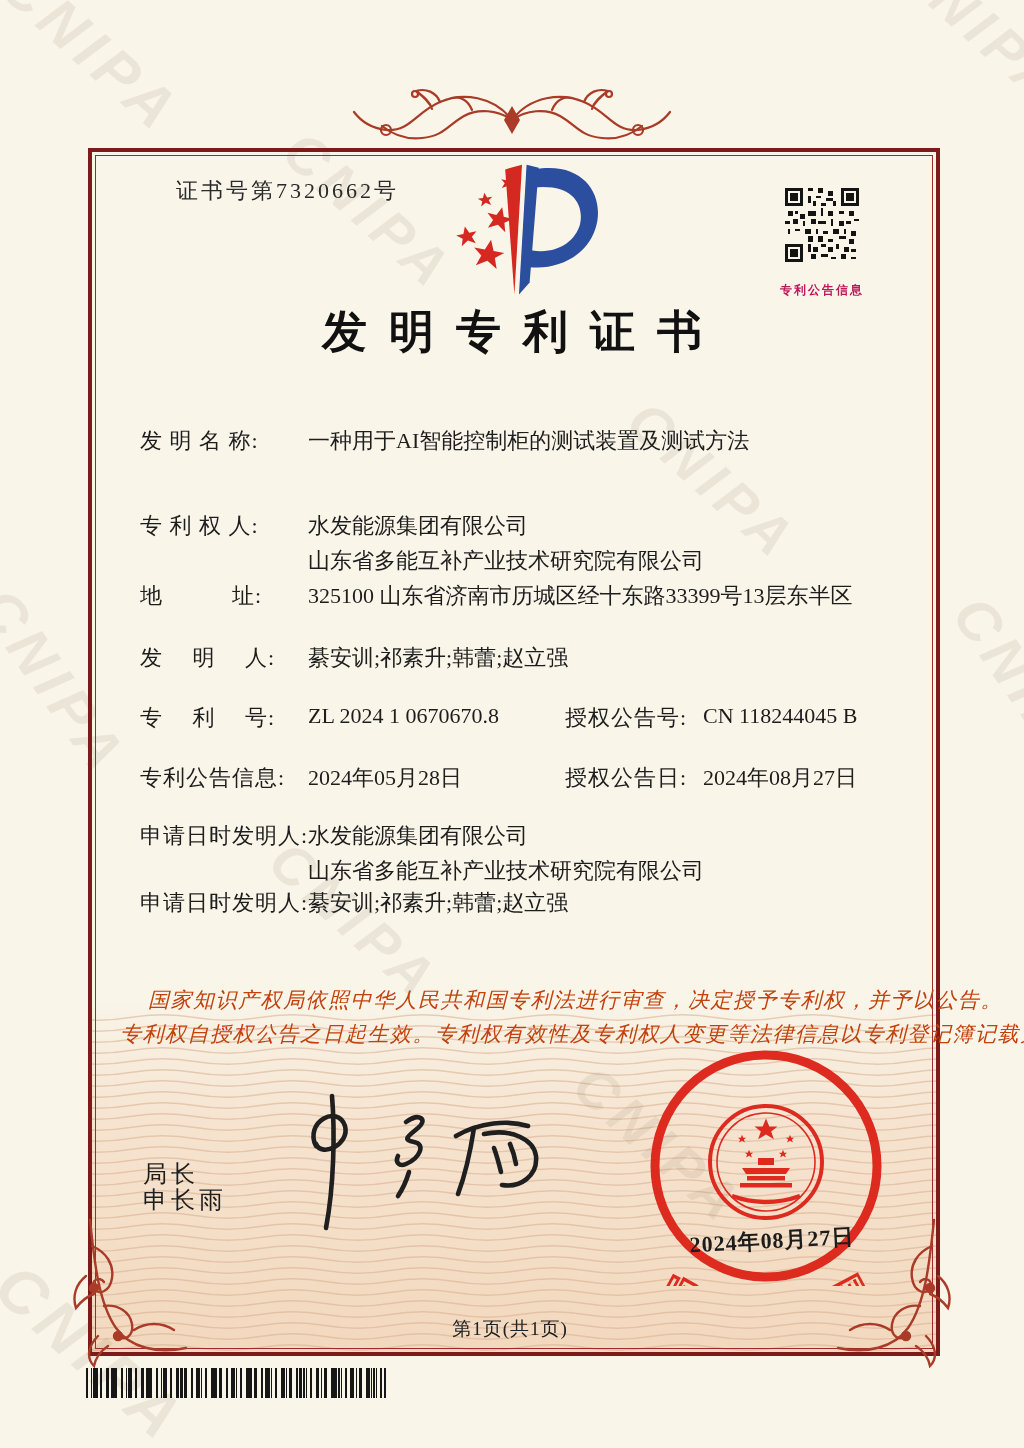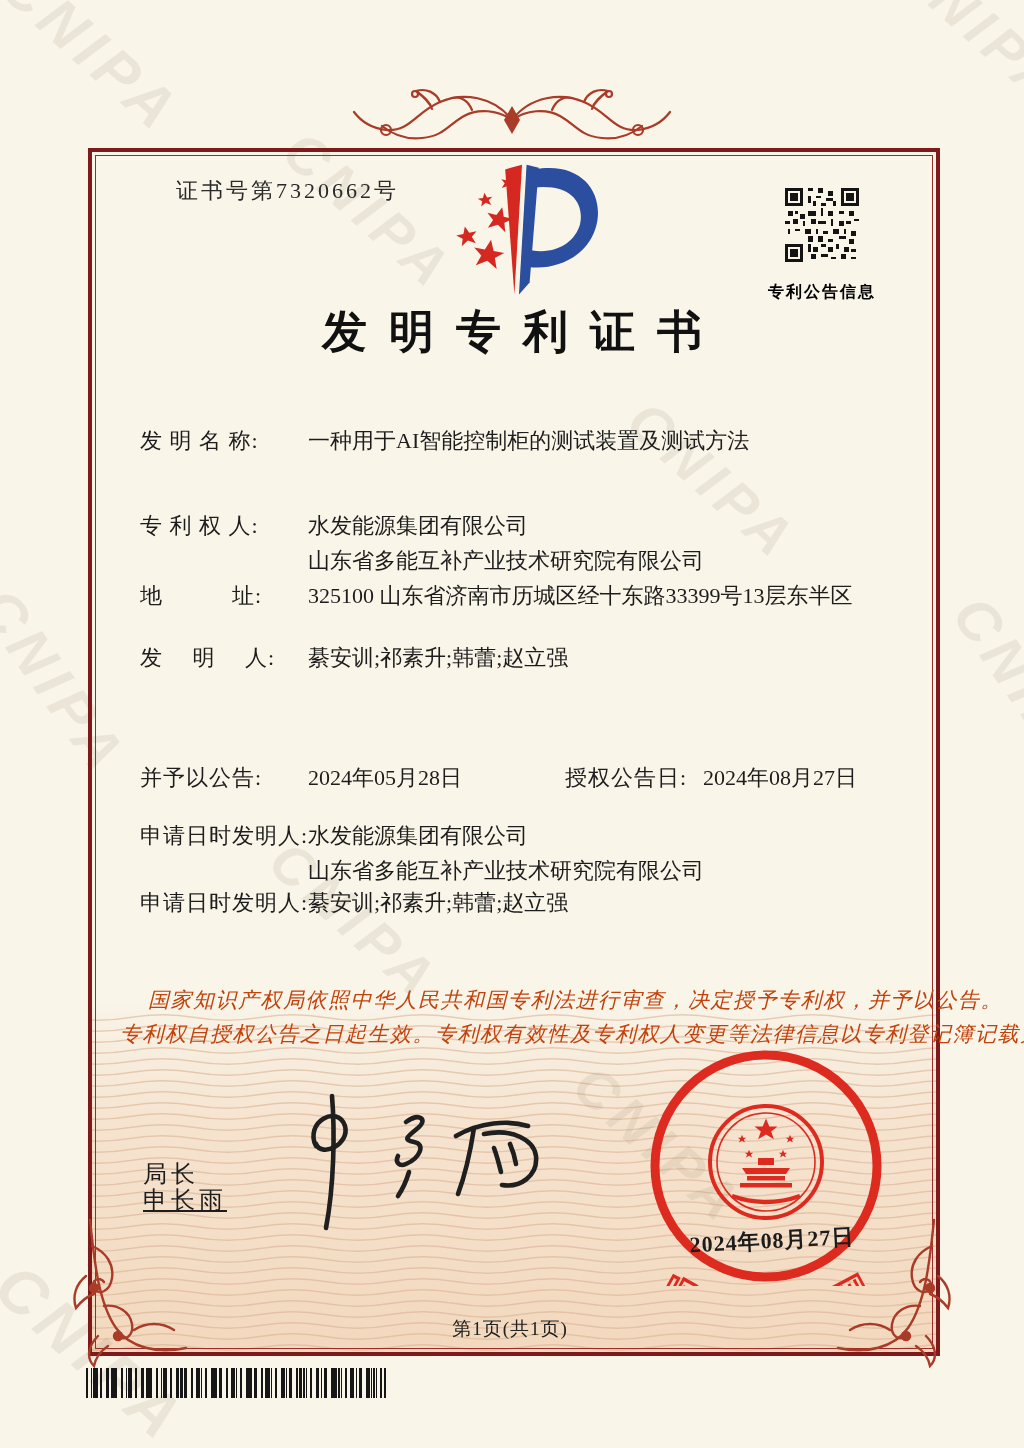--- a/index.html
+++ b/index.html
@@ -12,36 +12,36 @@
   .wm { position:absolute; font-family:"Liberation Sans","DejaVu Sans",sans-serif; font-weight:700; font-style:italic; color:#8a7c5e; opacity:.12; letter-spacing:7px; white-space:nowrap; pointer-events:none; }
 
   
   .frame { position:absolute; left:88px; top:148px; width:852px; height:1208px; border:4px solid #7e1a1a; }
   .frame-inner { position:absolute; inset:3px; border:1.5px solid #9e2b2b; }
 
   
   .cert-no { position:absolute; left:137px; top:176px; font-size:22px; letter-spacing:3px; color:#2a2a2a;margin-left:39px; }
   .logo { position:absolute; left:438px; top:162px; width:168px; height:140px; }
   .qr { position:absolute; left:785px; top:188px; width:74px; height:74px; }
-  .qr-caption { position:absolute; left:752px; top:282px; width:140px; text-align:center; font-size:16px; font-weight:700; color:#000000; letter-spacing:2px; }
+  .qr-caption { position:absolute; left:752px; top:282px; width:140px; text-align:center; font-size:12px; font-weight:700; color:#be185d; letter-spacing:2px; }
   .title { position:absolute; left:0; right:0; top:302px; text-align:center; font-size:45px; font-weight:700; letter-spacing:22px; transform:translateX(11px); color:#111; }
 
   
   .row { position:absolute; left:0; width:896px; height:30px; font-size:22px; }
   .flabel { position:absolute; left:140px; white-space:pre; letter-spacing:1px; }
   .fvalue { position:absolute; left:268px; white-space:pre;margin-left:40px; }
   .flabel2 { position:absolute; left:565px; white-space:pre; letter-spacing:1px; }
   .fvalue2 { position:absolute; left:703px; white-space:pre; }
 
   
   .stmt { position:absolute; font-size:21px; font-style:italic; letter-spacing:1.5px; color:#c2410c; white-space:nowrap; }
 
   
   .sig-title { position:absolute; left:143px; top:1138px; font-size:24px; letter-spacing:4px;margin-top:20px; }
-  .sig-name  { position:absolute; left:143px; top:1184px; font-size:24px; letter-spacing:4px;text-decoration:underline; }
+  .sig-name  { position:absolute; left:143px; top:1184px; font-size:24px; letter-spacing:4px; }
   .sig-script { position:absolute; left:278px; top:1082px; width:290px; height:160px; }
 
   
   .seal { position:absolute; left:646px; top:1046px; width:240px; height:240px; opacity:.94; }
   .seal-date { position:absolute; left:672px; top:1226px; width:200px; text-align:center; font-size:22px; font-weight:700; color:#1c1c1c; transform:rotate(-3deg); letter-spacing:1px; }
 
   
   .footer-page { position:absolute; left:0; right:4px; top:1316px; text-align:center; font-size:19px; color:#222; letter-spacing:1px; }
   .barcode { position:absolute; left:86px; top:1368px; width:300px; height:30px;
     background-image:
@@ -236,23 +236,29 @@
   <div class="row" style="top:581px">
     <span class="flabel">地　　　址:</span>
     <span class="fvalue">325100 山东省济南市历城区经十东路33399号13层东半区</span>
   </div>
 
   <div class="row" style="top:643px">
     <span class="flabel">发　 明 　人:</span>
     <span class="fvalue">綦安训;祁素升;韩蕾;赵立强</span>
   </div>
 
+  <div class="row" style="top:703px">
+    <span class="flabel">专　 利 　号:</span>
+    <span class="fvalue">ZL 2024 1 0670670.8</span>
+    <span class="flabel2">授权公告号:</span>
+    <span class="fvalue2">CN 118244045 B</span>
+  </div>
 
   <div class="row" style="top:763px">
-    <span class="flabel">并予以公告:</span>
+    <span class="flabel">专利公告信息:</span>
     <span class="fvalue">2024年05月28日</span>
     <span class="flabel2">授权公告日:</span>
     <span class="fvalue2">2024年08月27日</span>
   </div>
 
   <div class="row" style="top:821px">
     <span class="flabel">申请日时发明人:</span>
     <span class="fvalue">水发能源集团有限公司</span>
   </div>
   <div class="row" style="top:856px">

